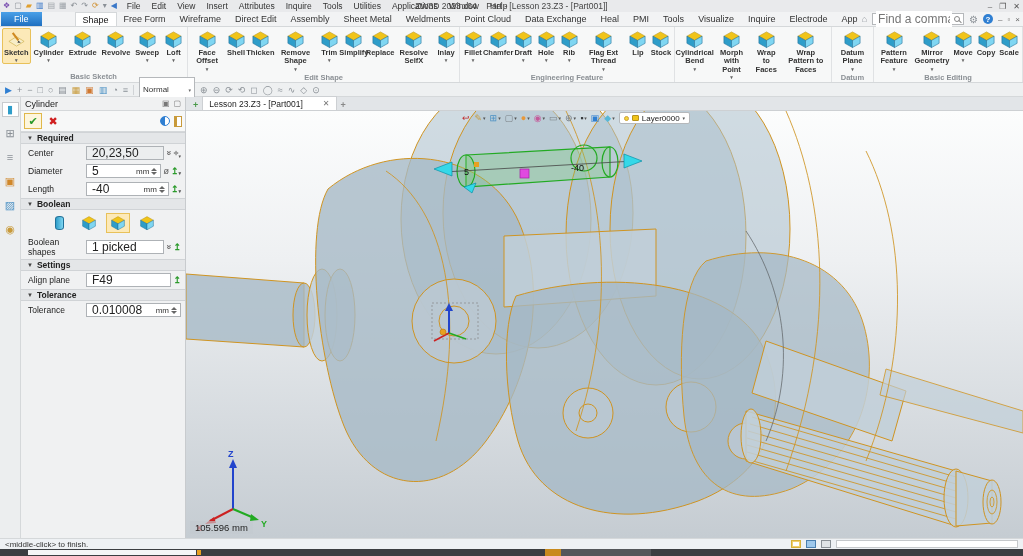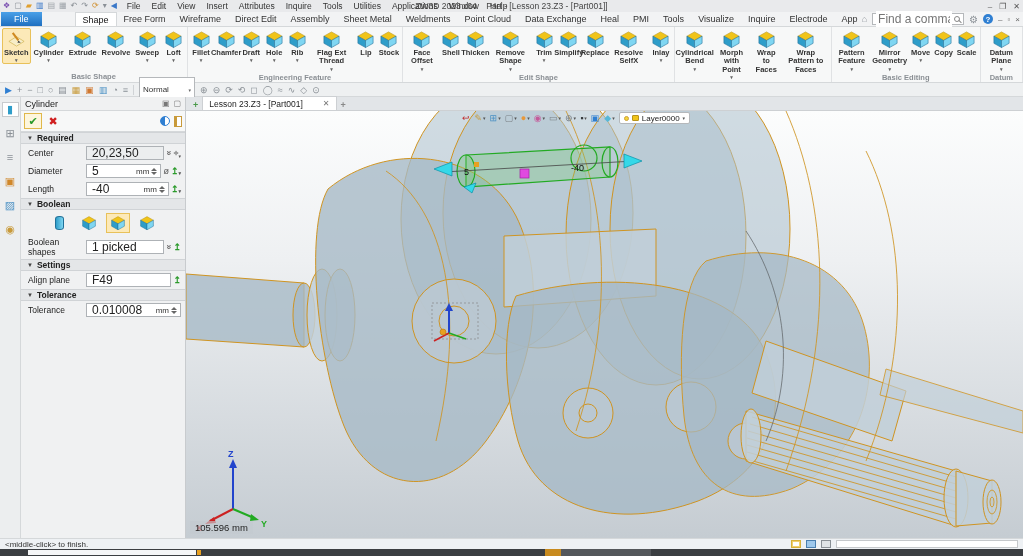--- a/index.html
+++ b/index.html
@@ -284,32 +284,128 @@
           <div class="rbtn">
             <span class="ricon">
               <svg viewBox="0 0 20 20">
               <use href="#ic-cube"></use>
             </svg>
             </span>
             <span class="rlabel">Loft</span>
             <span class="rarrow">▾</span>
           </div>
         </div>
-      <div class="rgname">Basic Shape</div>
+      <div class="rgname">Basic Sketch</div>
     </div>
 
     <div class="rgroup">
       <div class="rbtns">
 
           <div class="rbtn">
             <span class="ricon">
               <svg viewBox="0 0 20 20">
               <use href="#ic-cube"></use>
             </svg>
             </span>
+            <span class="rlabel">Face Offset</span>
+            <span class="rarrow">▾</span>
+          </div>
+
+          <div class="rbtn">
+            <span class="ricon">
+              <svg viewBox="0 0 20 20">
+              <use href="#ic-cube"></use>
+            </svg>
+            </span>
+            <span class="rlabel">Shell</span>
+            <span class="rarrow"></span>
+          </div>
+
+          <div class="rbtn">
+            <span class="ricon">
+              <svg viewBox="0 0 20 20">
+              <use href="#ic-cube"></use>
+            </svg>
+            </span>
+            <span class="rlabel">Thicken</span>
+            <span class="rarrow"></span>
+          </div>
+
+          <div class="rbtn">
+            <span class="ricon">
+              <svg viewBox="0 0 20 20">
+              <use href="#ic-cube"></use>
+            </svg>
+            </span>
+            <span class="rlabel">Remove Shape</span>
+            <span class="rarrow">▾</span>
+          </div>
+
+          <div class="rbtn">
+            <span class="ricon">
+              <svg viewBox="0 0 20 20">
+              <use href="#ic-cube"></use>
+            </svg>
+            </span>
+            <span class="rlabel">Trim</span>
+            <span class="rarrow">▾</span>
+          </div>
+
+          <div class="rbtn">
+            <span class="ricon">
+              <svg viewBox="0 0 20 20">
+              <use href="#ic-cube"></use>
+            </svg>
+            </span>
+            <span class="rlabel">Simplify</span>
+            <span class="rarrow"></span>
+          </div>
+
+          <div class="rbtn">
+            <span class="ricon">
+              <svg viewBox="0 0 20 20">
+              <use href="#ic-cube"></use>
+            </svg>
+            </span>
+            <span class="rlabel">Replace</span>
+            <span class="rarrow"></span>
+          </div>
+
+          <div class="rbtn">
+            <span class="ricon">
+              <svg viewBox="0 0 20 20">
+              <use href="#ic-cube"></use>
+            </svg>
+            </span>
+            <span class="rlabel">Resolve SelfX</span>
+            <span class="rarrow"></span>
+          </div>
+
+          <div class="rbtn">
+            <span class="ricon">
+              <svg viewBox="0 0 20 20">
+              <use href="#ic-cube"></use>
+            </svg>
+            </span>
+            <span class="rlabel">Inlay</span>
+            <span class="rarrow">▾</span>
+          </div>
+        </div>
+      <div class="rgname">Edit Shape</div>
+    </div>
+
+    <div class="rgroup">
+      <div class="rbtns">
+
+          <div class="rbtn">
+            <span class="ricon">
+              <svg viewBox="0 0 20 20">
+              <use href="#ic-cube"></use>
+            </svg>
+            </span>
             <span class="rlabel">Fillet</span>
             <span class="rarrow">▾</span>
           </div>
 
           <div class="rbtn">
             <span class="ricon">
               <svg viewBox="0 0 20 20">
               <use href="#ic-cube"></use>
             </svg>
             </span>
@@ -382,151 +478,71 @@
 
     <div class="rgroup">
       <div class="rbtns">
 
           <div class="rbtn">
             <span class="ricon">
               <svg viewBox="0 0 20 20">
               <use href="#ic-cube"></use>
             </svg>
             </span>
-            <span class="rlabel">Face Offset</span>
-            <span class="rarrow">▾</span>
-          </div>
-
-          <div class="rbtn">
-            <span class="ricon">
-              <svg viewBox="0 0 20 20">
-              <use href="#ic-cube"></use>
-            </svg>
-            </span>
-            <span class="rlabel">Shell</span>
-            <span class="rarrow"></span>
-          </div>
-
-          <div class="rbtn">
-            <span class="ricon">
-              <svg viewBox="0 0 20 20">
-              <use href="#ic-cube"></use>
-            </svg>
-            </span>
-            <span class="rlabel">Thicken</span>
-            <span class="rarrow"></span>
-          </div>
-
-          <div class="rbtn">
-            <span class="ricon">
-              <svg viewBox="0 0 20 20">
-              <use href="#ic-cube"></use>
-            </svg>
-            </span>
-            <span class="rlabel">Remove Shape</span>
-            <span class="rarrow">▾</span>
-          </div>
-
-          <div class="rbtn">
-            <span class="ricon">
-              <svg viewBox="0 0 20 20">
-              <use href="#ic-cube"></use>
-            </svg>
-            </span>
-            <span class="rlabel">Trim</span>
-            <span class="rarrow">▾</span>
-          </div>
-
-          <div class="rbtn">
-            <span class="ricon">
-              <svg viewBox="0 0 20 20">
-              <use href="#ic-cube"></use>
-            </svg>
-            </span>
-            <span class="rlabel">Simplify</span>
-            <span class="rarrow"></span>
-          </div>
-
-          <div class="rbtn">
-            <span class="ricon">
-              <svg viewBox="0 0 20 20">
-              <use href="#ic-cube"></use>
-            </svg>
-            </span>
-            <span class="rlabel">Replace</span>
-            <span class="rarrow"></span>
-          </div>
-
-          <div class="rbtn">
-            <span class="ricon">
-              <svg viewBox="0 0 20 20">
-              <use href="#ic-cube"></use>
-            </svg>
-            </span>
-            <span class="rlabel">Resolve SelfX</span>
-            <span class="rarrow"></span>
-          </div>
-
-          <div class="rbtn">
-            <span class="ricon">
-              <svg viewBox="0 0 20 20">
-              <use href="#ic-cube"></use>
-            </svg>
-            </span>
-            <span class="rlabel">Inlay</span>
-            <span class="rarrow">▾</span>
+            <span class="rlabel">Cylindrical Bend</span>
+            <span class="rarrow">▾</span>
+          </div>
+
+          <div class="rbtn">
+            <span class="ricon">
+              <svg viewBox="0 0 20 20">
+              <use href="#ic-cube"></use>
+            </svg>
+            </span>
+            <span class="rlabel">Morph with Point</span>
+            <span class="rarrow">▾</span>
+          </div>
+
+          <div class="rbtn">
+            <span class="ricon">
+              <svg viewBox="0 0 20 20">
+              <use href="#ic-cube"></use>
+            </svg>
+            </span>
+            <span class="rlabel">Wrap to Faces</span>
+            <span class="rarrow"></span>
+          </div>
+
+          <div class="rbtn">
+            <span class="ricon">
+              <svg viewBox="0 0 20 20">
+              <use href="#ic-cube"></use>
+            </svg>
+            </span>
+            <span class="rlabel">Wrap Pattern to Faces</span>
+            <span class="rarrow"></span>
           </div>
         </div>
-      <div class="rgname">Edit Shape</div>
+      <div class="rgname">Morph</div>
     </div>
 
     <div class="rgroup">
       <div class="rbtns">
 
           <div class="rbtn">
             <span class="ricon">
               <svg viewBox="0 0 20 20">
               <use href="#ic-cube"></use>
             </svg>
             </span>
-            <span class="rlabel">Cylindrical Bend</span>
-            <span class="rarrow">▾</span>
-          </div>
-
-          <div class="rbtn">
-            <span class="ricon">
-              <svg viewBox="0 0 20 20">
-              <use href="#ic-cube"></use>
-            </svg>
-            </span>
-            <span class="rlabel">Morph with Point</span>
-            <span class="rarrow">▾</span>
-          </div>
-
-          <div class="rbtn">
-            <span class="ricon">
-              <svg viewBox="0 0 20 20">
-              <use href="#ic-cube"></use>
-            </svg>
-            </span>
-            <span class="rlabel">Wrap to Faces</span>
-            <span class="rarrow"></span>
-          </div>
-
-          <div class="rbtn">
-            <span class="ricon">
-              <svg viewBox="0 0 20 20">
-              <use href="#ic-cube"></use>
-            </svg>
-            </span>
-            <span class="rlabel">Wrap Pattern to Faces</span>
-            <span class="rarrow"></span>
+            <span class="rlabel">Datum Plane</span>
+            <span class="rarrow">▾</span>
           </div>
         </div>
-      <div class="rgname">Morph</div>
+      <div class="rgname">Datum</div>
     </div>
 
     <div class="rgroup">
       <div class="rbtns">
 
           <div class="rbtn">
             <span class="ricon">
               <svg viewBox="0 0 20 20">
               <use href="#ic-cube"></use>
             </svg>
@@ -569,36 +585,20 @@
             <span class="ricon">
               <svg viewBox="0 0 20 20">
               <use href="#ic-cube"></use>
             </svg>
             </span>
             <span class="rlabel">Scale</span>
             <span class="rarrow"></span>
           </div>
         </div>
       <div class="rgname">Basic Editing</div>
-    </div>
-
-    <div class="rgroup">
-      <div class="rbtns">
-
-          <div class="rbtn">
-            <span class="ricon">
-              <svg viewBox="0 0 20 20">
-              <use href="#ic-cube"></use>
-            </svg>
-            </span>
-            <span class="rlabel">Datum Plane</span>
-            <span class="rarrow">▾</span>
-          </div>
-        </div>
-      <div class="rgname">Datum</div>
     </div>
   </div>
 
 <div class="da-toolbar">
   <div style="display:flex;gap:5px;">
 
   <span class="da-ico" style="color: rgb(47, 127, 210);">▶</span>
       <span class="da-ico" style="color: rgb(138, 144, 150);">+</span>
       <span class="da-ico" style="color: rgb(138, 144, 150);">−</span>
       <span class="da-ico" style="color: rgb(138, 144, 150);">□</span>

